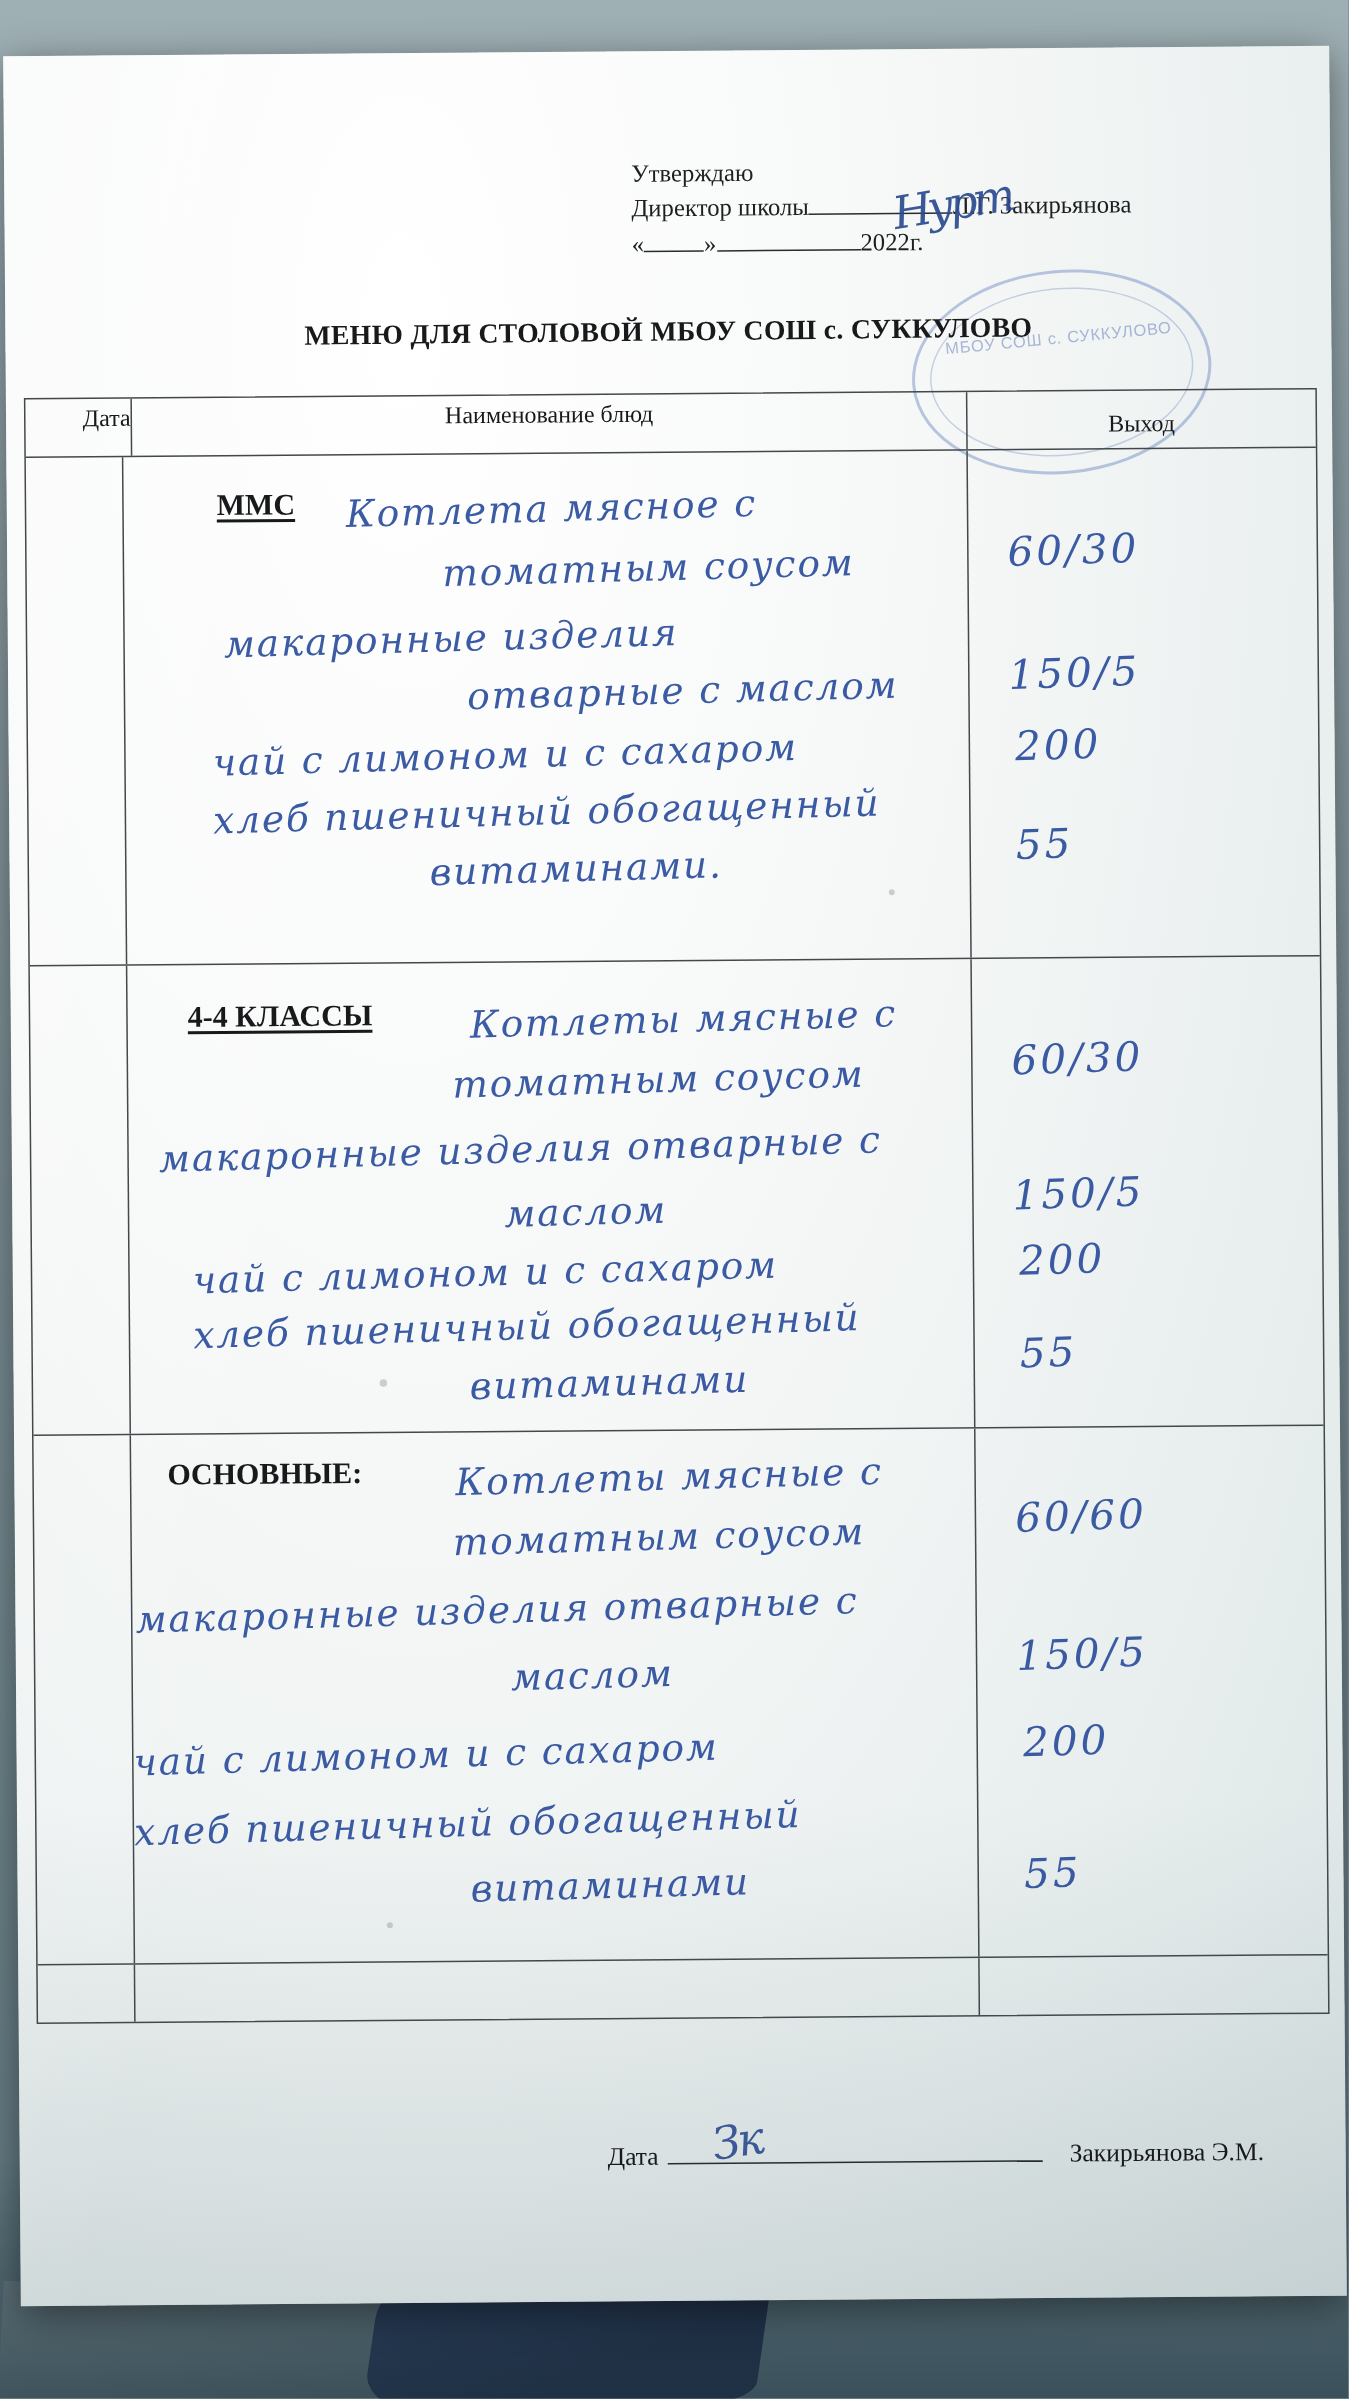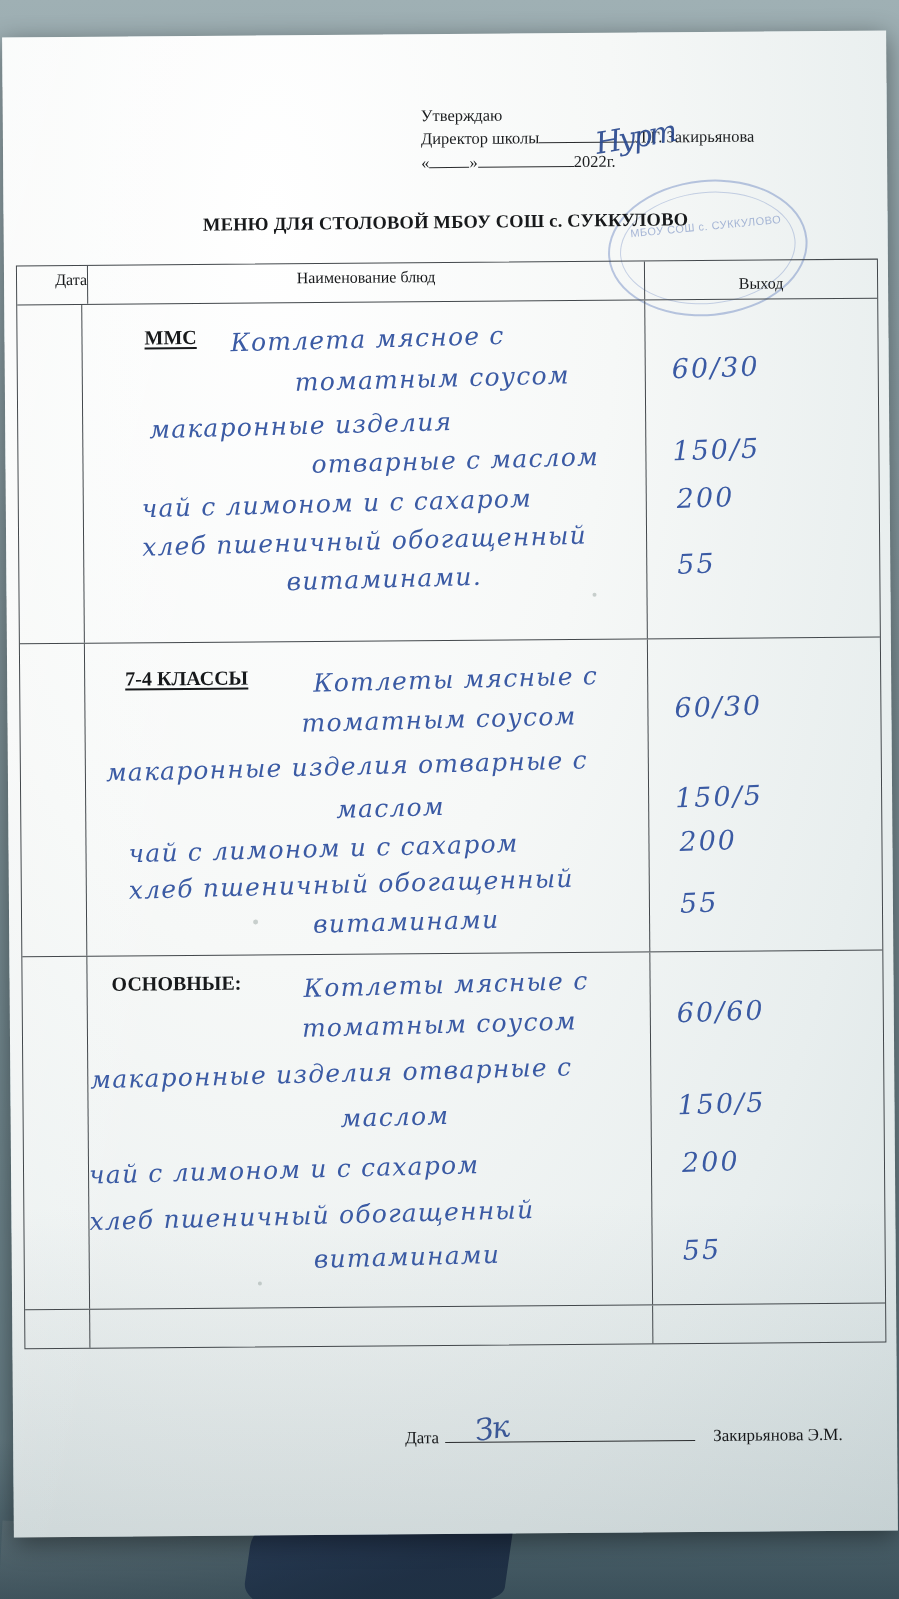--- a/index.html
+++ b/index.html
@@ -324,21 +324,21 @@
           <span class="num" style="left:26px; top:52px;">60/30</span>
           <span class="num" style="left:26px; top:134px;">150/5</span>
           <span class="num" style="left:30px; top:182px;">200</span>
           <span class="num" style="left:30px; top:248px;">55</span>
         </div>
       </div>
 
       <div class="row sect h2">
         <div class="c-date"></div>
         <div class="c-name">
-          <span class="cat" style="left:40px; top:24px;">7-4 КЛАССЫ</span>
+          <span class="cat" style="left:40px; top:24px;">4-4 КЛАССЫ</span>
           <span class="hw" style="left:228px; top:24px;">Котлеты мясные с</span>
           <span class="hw" style="left:216px; top:64px;">томатным соусом</span>
           <span class="hw" style="left:20px; top:110px;">макаронные изделия отварные с</span>
           <span class="hw" style="left:250px; top:152px;">маслом</span>
           <span class="hw" style="left:42px; top:192px;">чай с лимоном и с сахаром</span>
           <span class="hw" style="left:42px; top:228px;">хлеб пшеничный обогащенный</span>
           <span class="hw" style="left:226px; top:266px;">витаминами</span>
         </div>
         <div class="c-out">
           <span class="num" style="left:26px; top:52px;">60/30</span>

